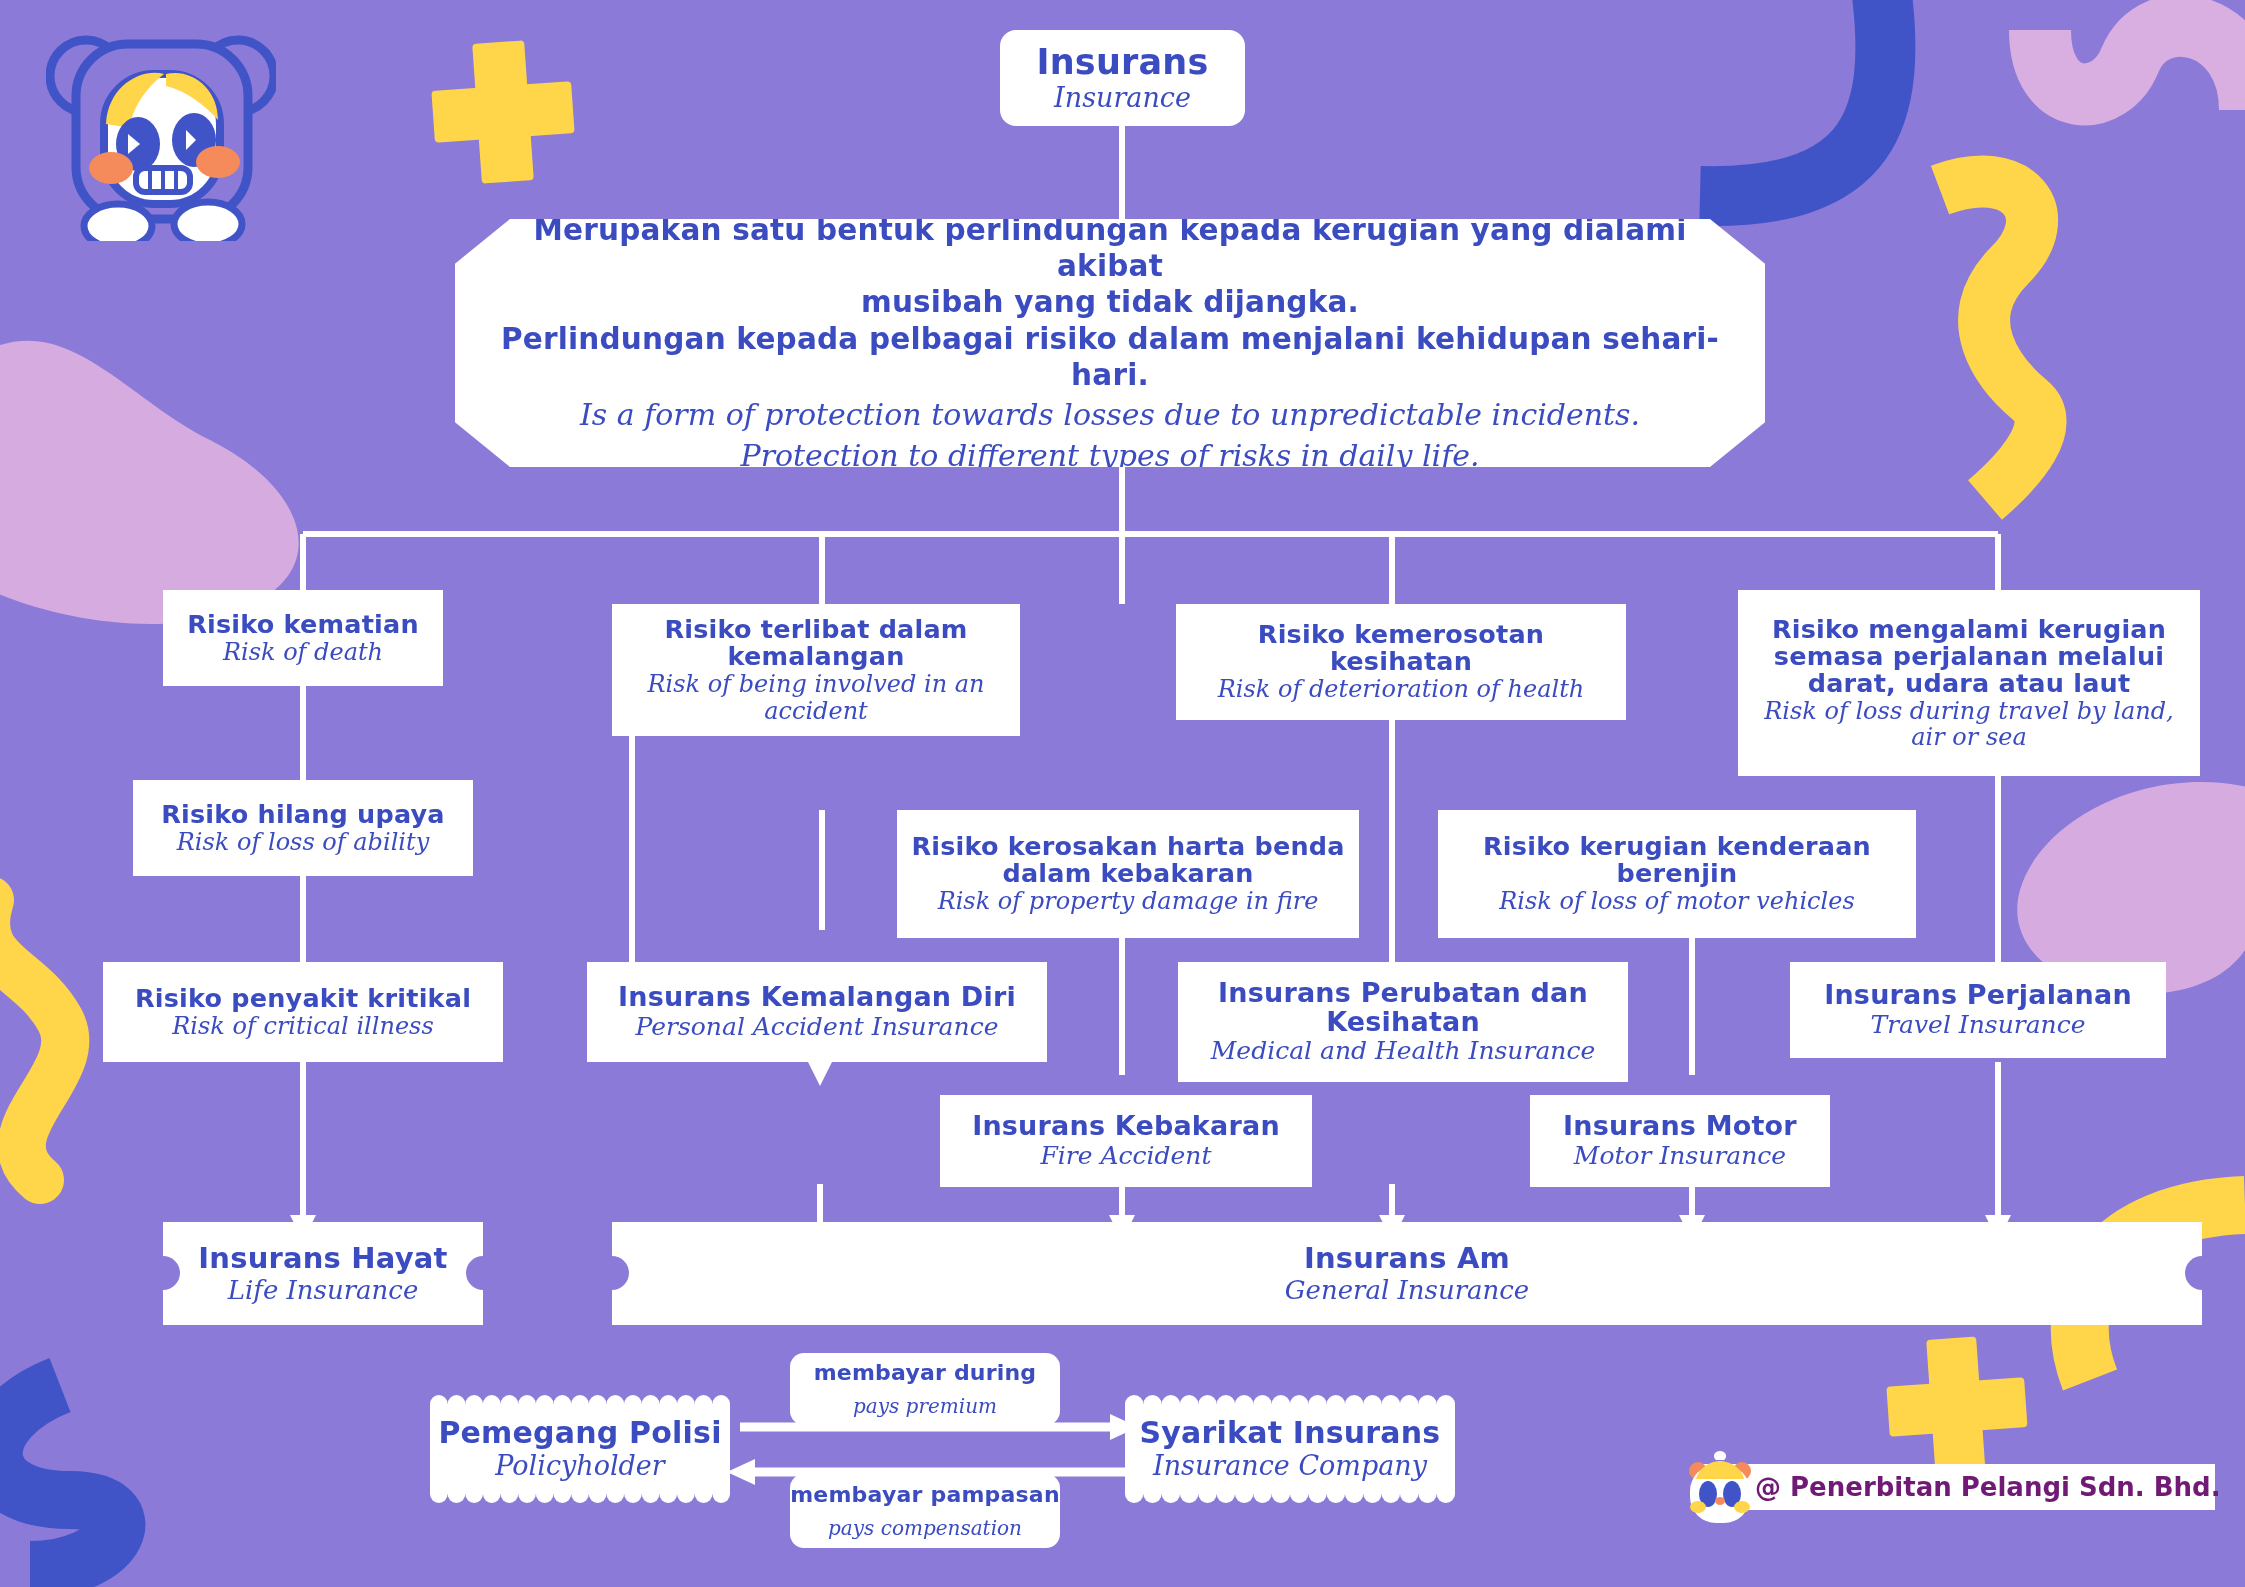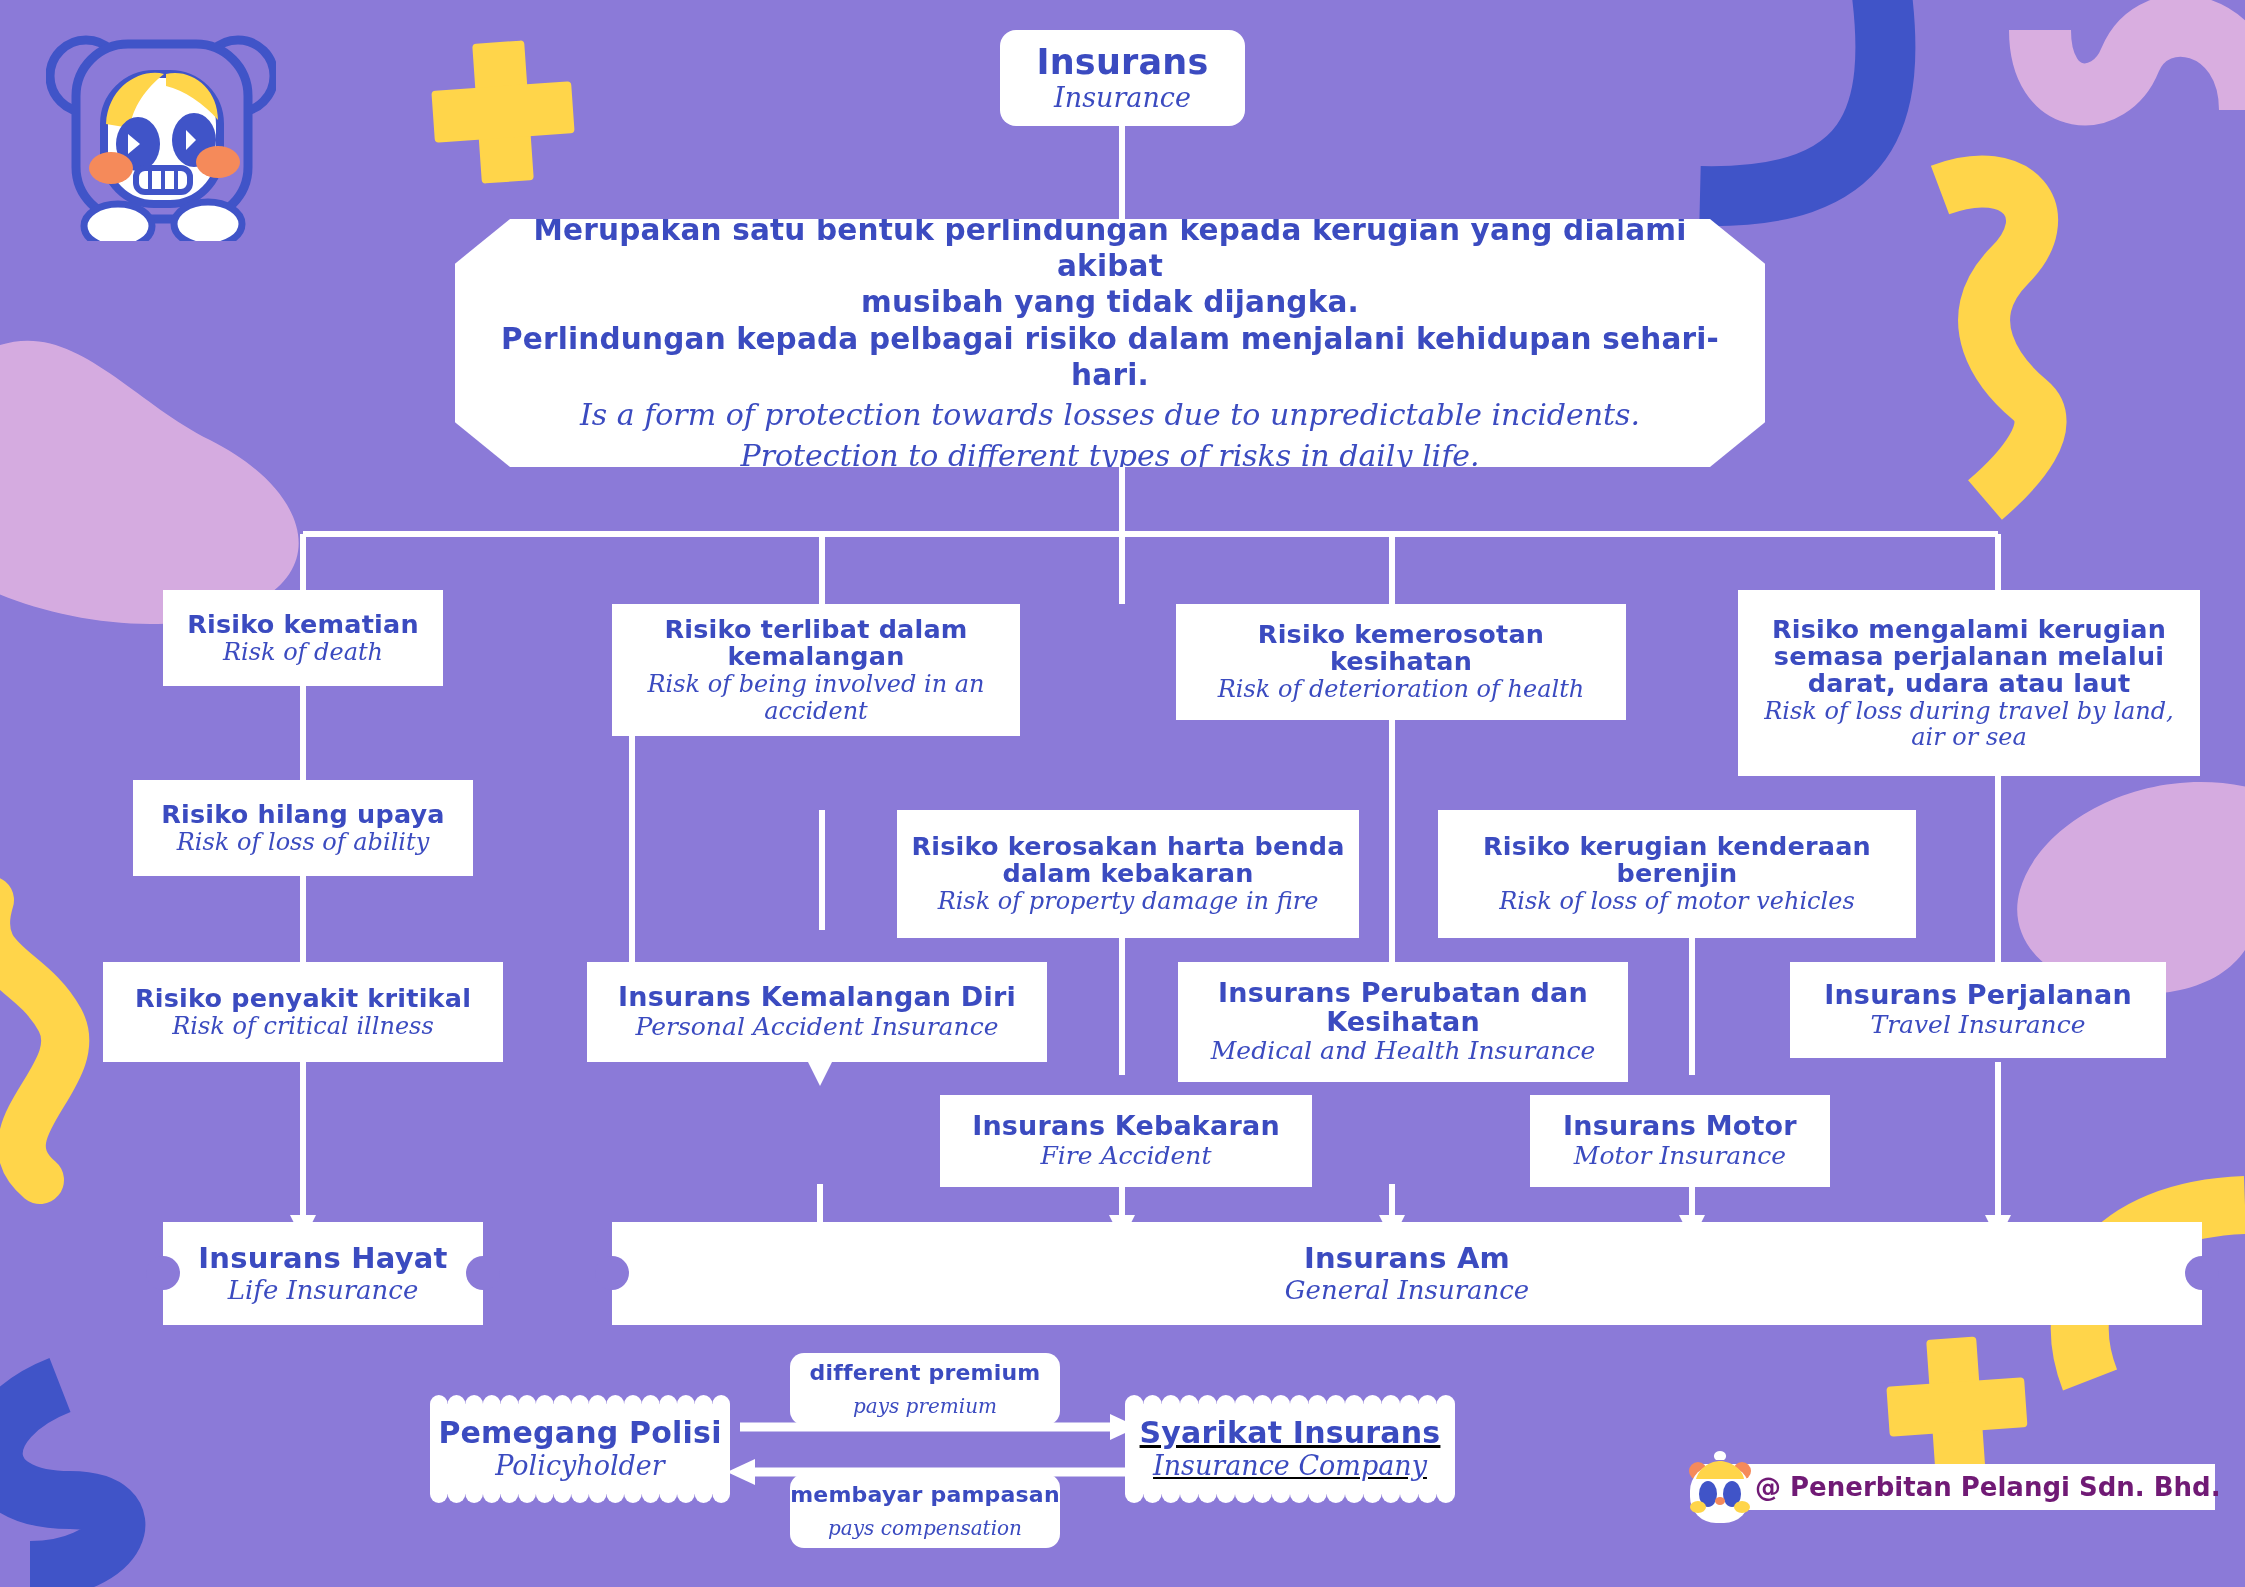--- a/index.html
+++ b/index.html
@@ -369,21 +369,21 @@
         <ellipse cx="238.23529411764707" cy="99" rx="8.823529411764707" ry="9" fill="#ffffff"></ellipse>
         <ellipse cx="255.88235294117646" cy="9" rx="8.823529411764707" ry="9" fill="#ffffff"></ellipse>
         <ellipse cx="255.88235294117646" cy="99" rx="8.823529411764707" ry="9" fill="#ffffff"></ellipse>
         <ellipse cx="273.5294117647059" cy="9" rx="8.823529411764707" ry="9" fill="#ffffff"></ellipse>
         <ellipse cx="273.5294117647059" cy="99" rx="8.823529411764707" ry="9" fill="#ffffff"></ellipse>
         <ellipse cx="291.1764705882353" cy="9" rx="8.823529411764707" ry="9" fill="#ffffff"></ellipse>
         <ellipse cx="291.1764705882353" cy="99" rx="8.823529411764707" ry="9" fill="#ffffff"></ellipse>
       </svg>
     </div>
 
-  <div class="scallop" style="left:1125px;top:1395px;width:330px;height:108px;text-decoration:underline;">
+  <div class="scallop" style="left:1125px;top:1395px;width:330px;height:108px;">
 
     <div class="ms">Syarikat Insurans</div>
     <div class="en">Insurance Company</div>
   <svg width="330" height="108" viewBox="0 0 330 108" style="position: absolute; left: 0px; top: 0px; z-index: -1;">
         <rect x="0" y="9" width="330" height="90" fill="#ffffff"></rect>
         <ellipse cx="9.166666666666666" cy="9" rx="9.166666666666666" ry="9" fill="#ffffff"></ellipse>
         <ellipse cx="9.166666666666666" cy="99" rx="9.166666666666666" ry="9" fill="#ffffff"></ellipse>
         <ellipse cx="27.5" cy="9" rx="9.166666666666666" ry="9" fill="#ffffff"></ellipse>
         <ellipse cx="27.5" cy="99" rx="9.166666666666666" ry="9" fill="#ffffff"></ellipse>
         <ellipse cx="45.83333333333333" cy="9" rx="9.166666666666666" ry="9" fill="#ffffff"></ellipse>
@@ -415,21 +415,21 @@
         <ellipse cx="284.1666666666667" cy="9" rx="9.166666666666666" ry="9" fill="#ffffff"></ellipse>
         <ellipse cx="284.1666666666667" cy="99" rx="9.166666666666666" ry="9" fill="#ffffff"></ellipse>
         <ellipse cx="302.5" cy="9" rx="9.166666666666666" ry="9" fill="#ffffff"></ellipse>
         <ellipse cx="302.5" cy="99" rx="9.166666666666666" ry="9" fill="#ffffff"></ellipse>
         <ellipse cx="320.8333333333333" cy="9" rx="9.166666666666666" ry="9" fill="#ffffff"></ellipse>
         <ellipse cx="320.8333333333333" cy="99" rx="9.166666666666666" ry="9" fill="#ffffff"></ellipse>
       </svg>
     </div>
 
   <div class="lbl" style="left:790px;top:1353px;width:270px;height:72px;">
-    <div class="ms">different premium</div>
+    <div class="ms">membayar during</div>
     <div class="en">pays premium</div>
   </div>
 
   <div class="lbl" style="left:790px;top:1474px;width:270px;height:74px;">
     <div class="ms">membayar pampasan</div>
     <div class="en">pays compensation</div>
   </div>
 
   <div id="credit-bar">
     <div class="txt">@ Penerbitan Pelangi Sdn. Bhd.</div>

